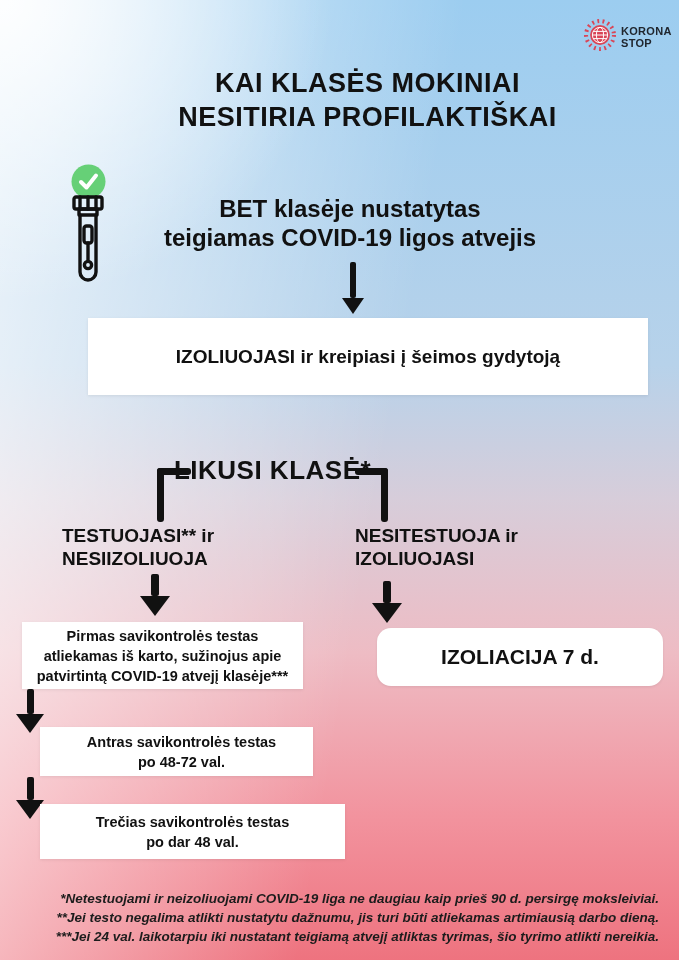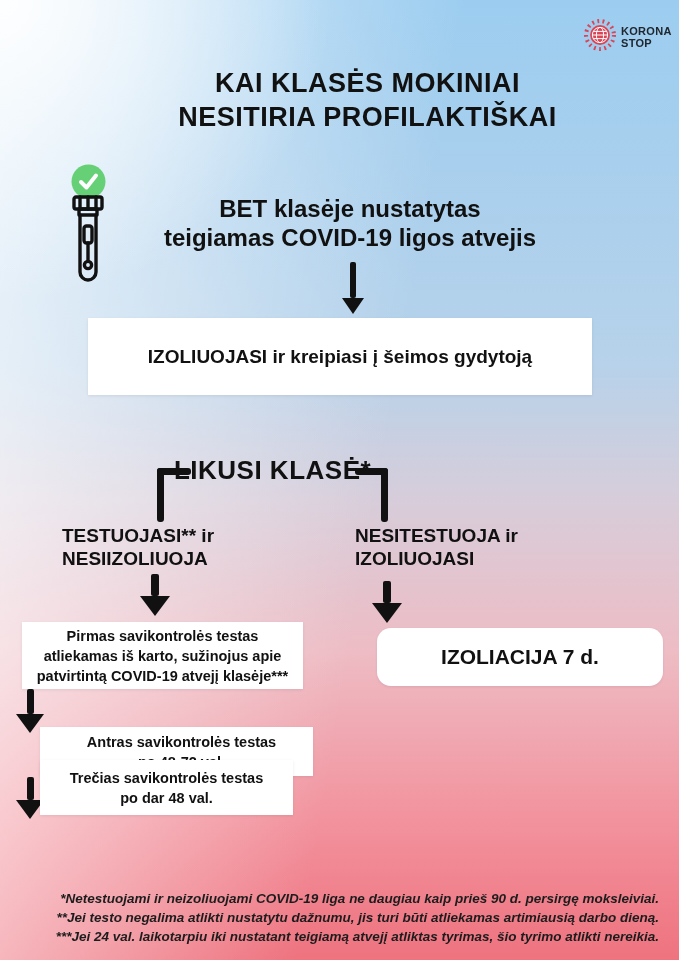--- a/index.html
+++ b/index.html
@@ -86,21 +86,21 @@
   <div class="abs ctr intro" style="left:40px;top:194px;width:620px;">
     <div>BET klasėje nustatytas</div>
     <div>teigiamas COVID-19 ligos atvejis</div>
   </div>
 
   <div class="arrow thin" style="left:342px;top:262px;">
     <div class="stem" style="height:36px;"></div>
     <div class="head"></div>
   </div>
 
-  <div class="wbox box-main" style="left:88px;top:318px;width:504px;height:77px;gap:48px;">
+  <div class="wbox box-main" style="left:88px;top:318px;width:560px;height:77px;gap:48px;">
     <div>IZOLIUOJASI ir kreipiasi į šeimos gydytoją</div>
   </div>
 
   <div class="abs ctr split-title" style="left:0;top:455px;width:545px;">
     <span>LIKUSI KLASĖ*</span>
   </div>
 
   <div class="bar" style="left:157px;top:468px;width:34px;height:7px;"></div>
   <div class="bar" style="left:157px;top:468px;width:7px;height:54px;"></div>
   <div class="bar" style="left:355px;top:468px;width:33px;height:7px;"></div>
@@ -144,21 +144,21 @@
   <div class="wbox box-step" style="left:40px;top:727px;width:263px;height:49px;padding-left:10px;">
     <div>Antras savikontrolės testas</div>
     <div>po 48-72 val.</div>
   </div>
 
   <div class="arrow" style="left:16px;top:777px;">
     <div class="stem" style="height:23px;"></div>
     <div class="head"></div>
   </div>
 
-  <div class="wbox box-step" style="left:40px;top:760px;width:253px;height:55px;">
+  <div class="wbox box-step" style="left:40px;top:804px;width:305px;height:55px;">
     <div>Trečias savikontrolės testas</div>
     <div>po dar 48 val.</div>
   </div>
 
   <div class="abs footnotes" style="right:20px;top:889px;width:620px;">
     <div>*Netestuojami ir neizoliuojami COVID-19 liga ne daugiau kaip prieš 90 d. persirgę moksleiviai.</div>
     <div>**Jei testo negalima atlikti nustatytu dažnumu, jis turi būti atliekamas artimiausią darbo dieną.</div>
     <div>***Jei 24 val. laikotarpiu iki nustatant teigiamą atvejį atliktas tyrimas, šio tyrimo atlikti nereikia.</div>
   </div>
 

